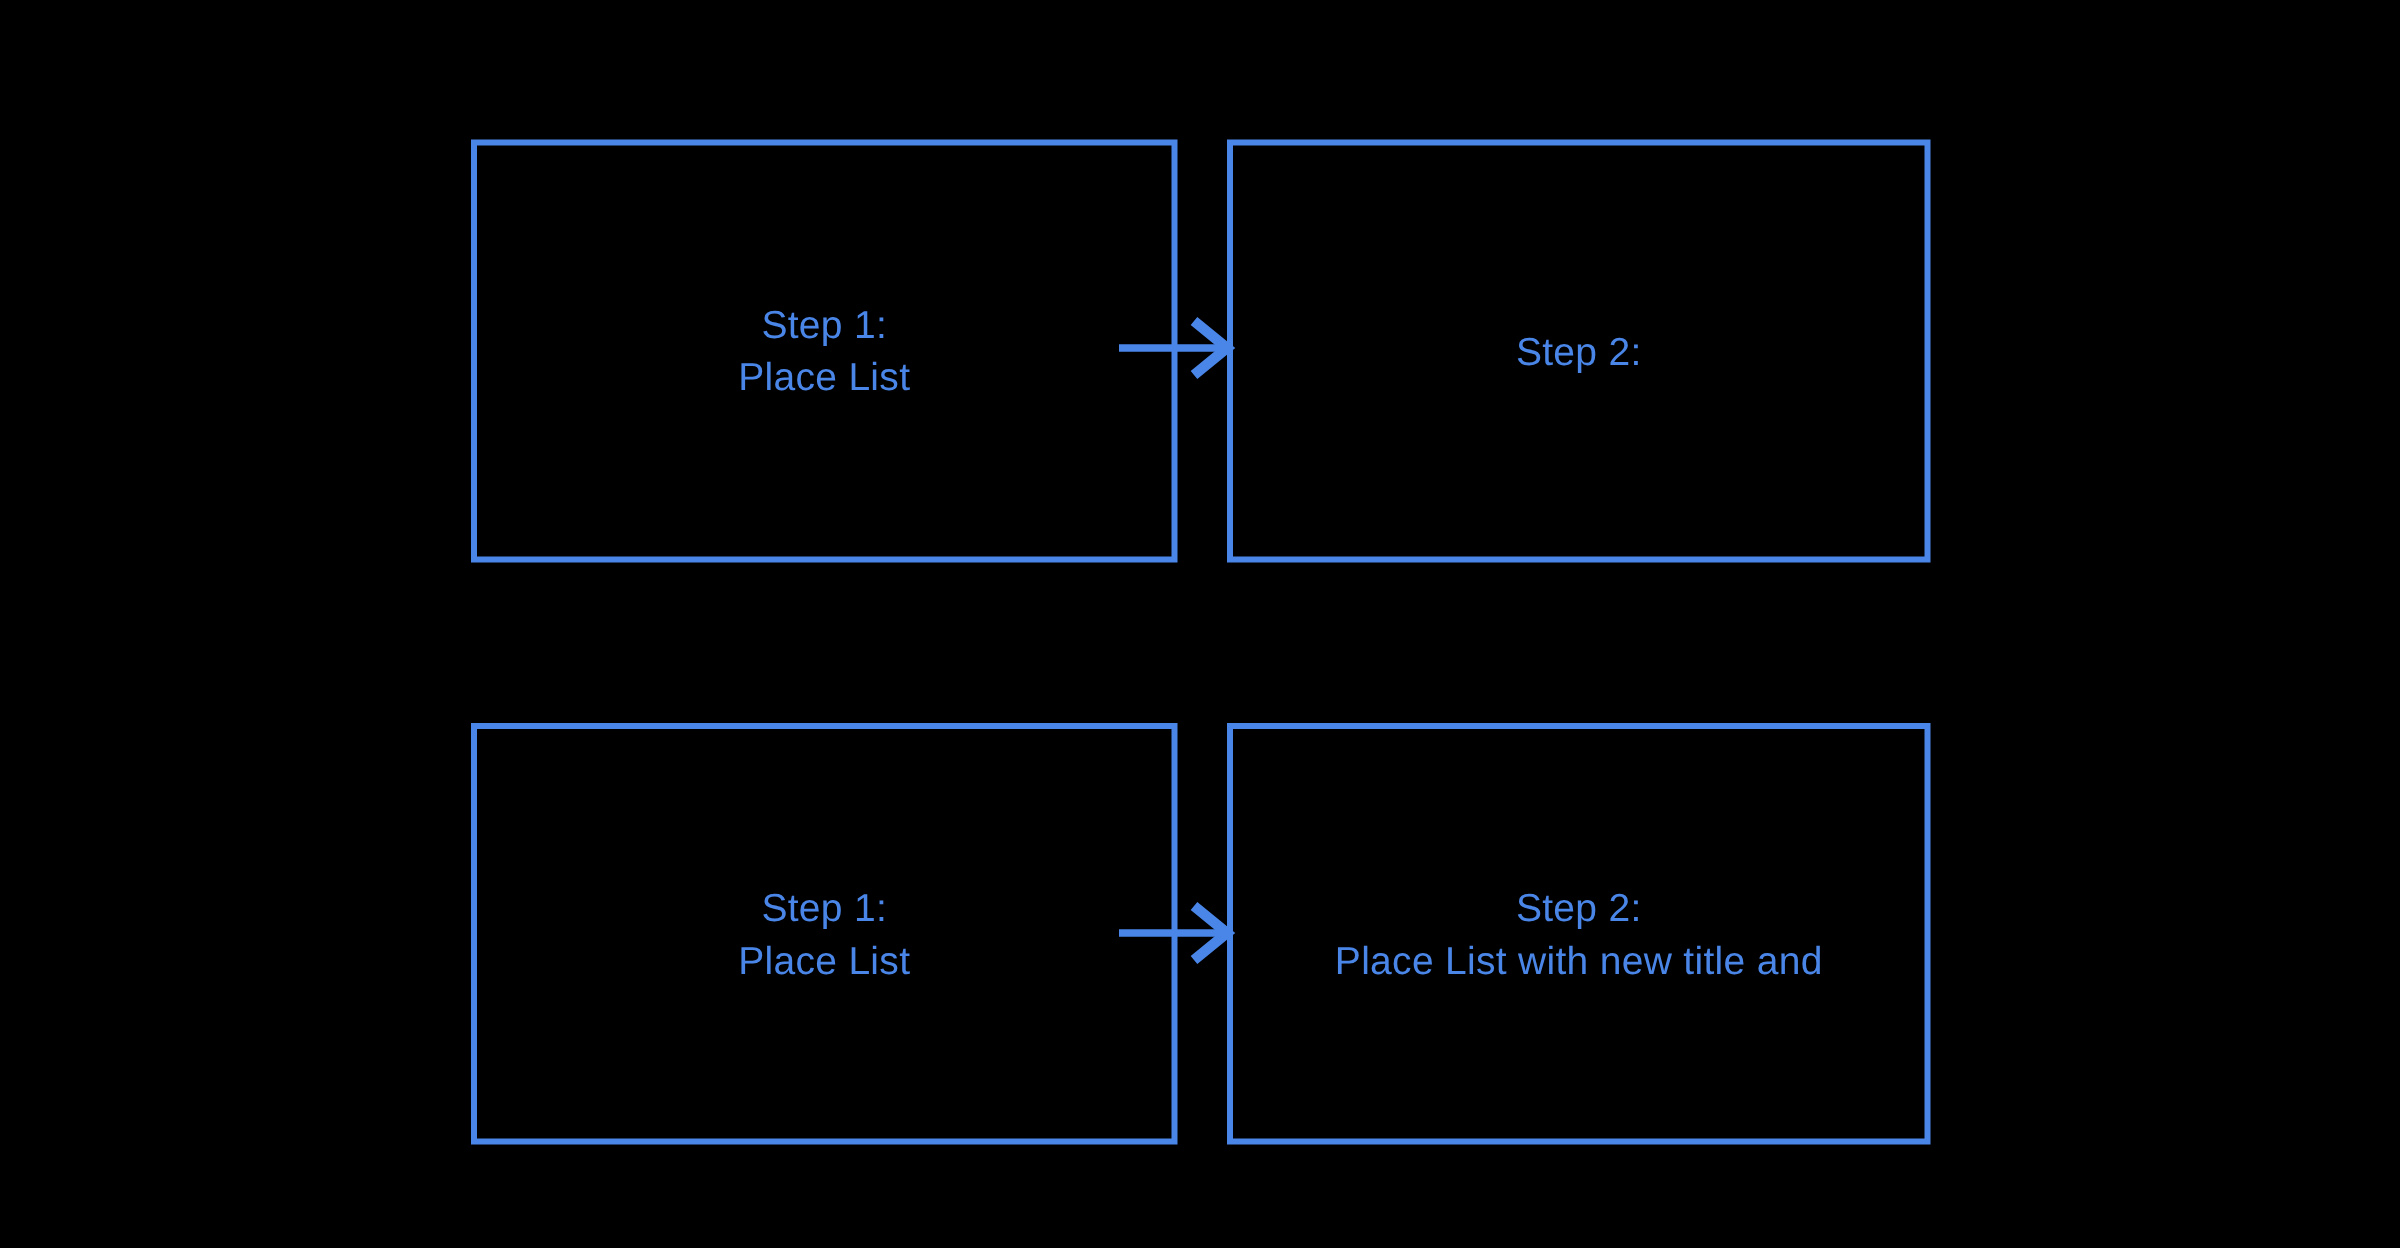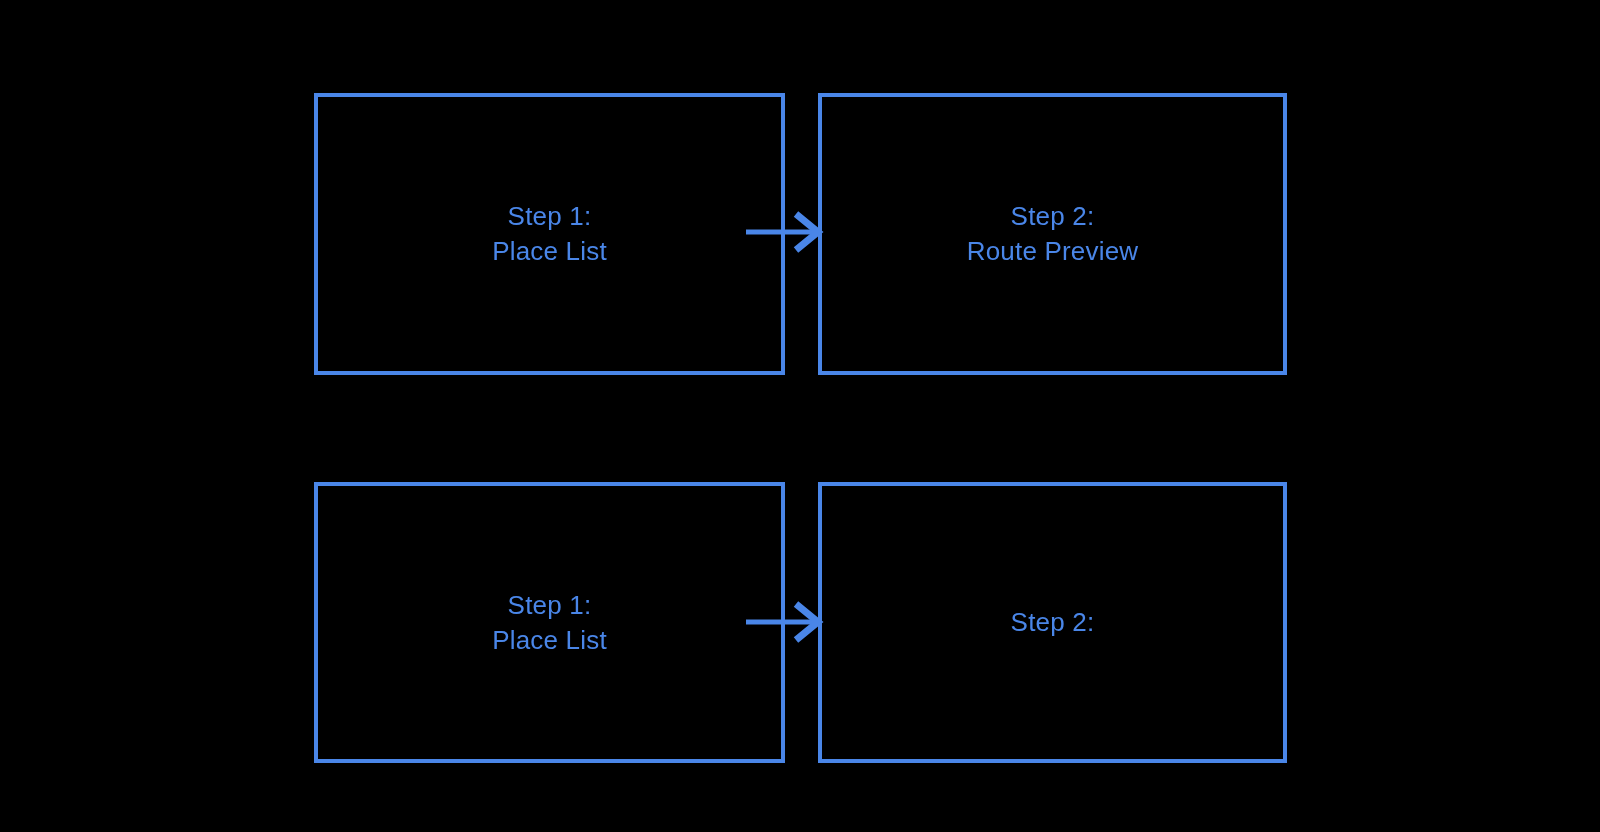--- a/index.html
+++ b/index.html
@@ -59,30 +59,30 @@
     <div class="label-line">Place List</div>
   </div>
 
   <svg class="arrow arrow-top" viewBox="0 0 84 52" xmlns="http://www.w3.org/2000/svg" aria-hidden="true">
     <line x1="6" y1="26" x2="74" y2="26" stroke="currentColor" stroke-width="5"></line>
     <polyline points="56,8 78,26 56,44" fill="none" stroke="currentColor" stroke-width="7" stroke-linejoin="miter"></polyline>
   </svg>
 
   <div class="flow-box box-tr">
     <div class="label-line">Step 2:</div>
-    <div class="label-line">Route Preview</div>
   </div>
 
   <div class="flow-box box-bl">
     <div class="label-line">Step 1:</div>
     <div class="label-line">Place List</div>
   </div>
 
   <svg class="arrow arrow-bottom" viewBox="0 0 84 52" xmlns="http://www.w3.org/2000/svg" aria-hidden="true">
     <line x1="6" y1="26" x2="74" y2="26" stroke="currentColor" stroke-width="5"></line>
     <polyline points="56,8 78,26 56,44" fill="none" stroke="currentColor" stroke-width="7" stroke-linejoin="miter"></polyline>
   </svg>
 
   <div class="flow-box box-br">
     <div class="label-line">Step 2:</div>
+    <div class="label-line">Place List with new title and</div>
   </div>
 
 </div>
 
 </body></html>

